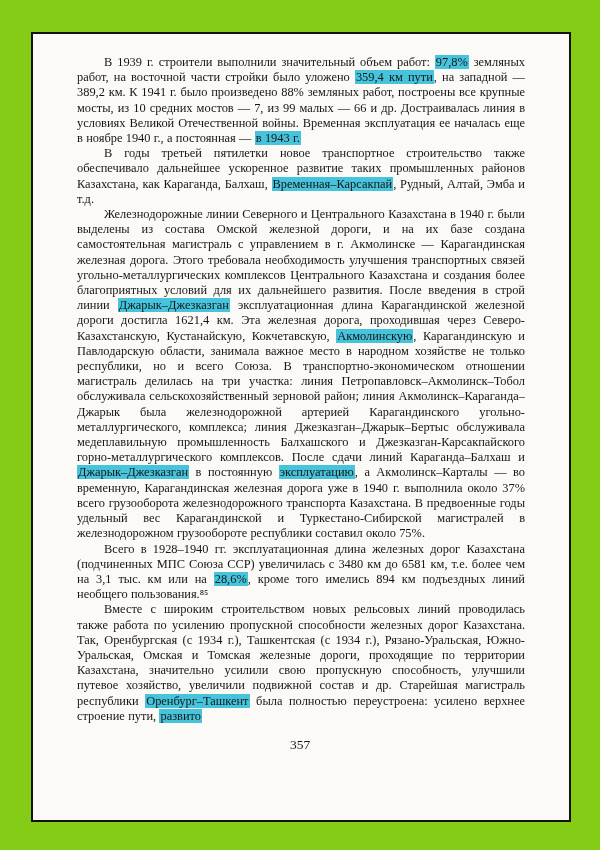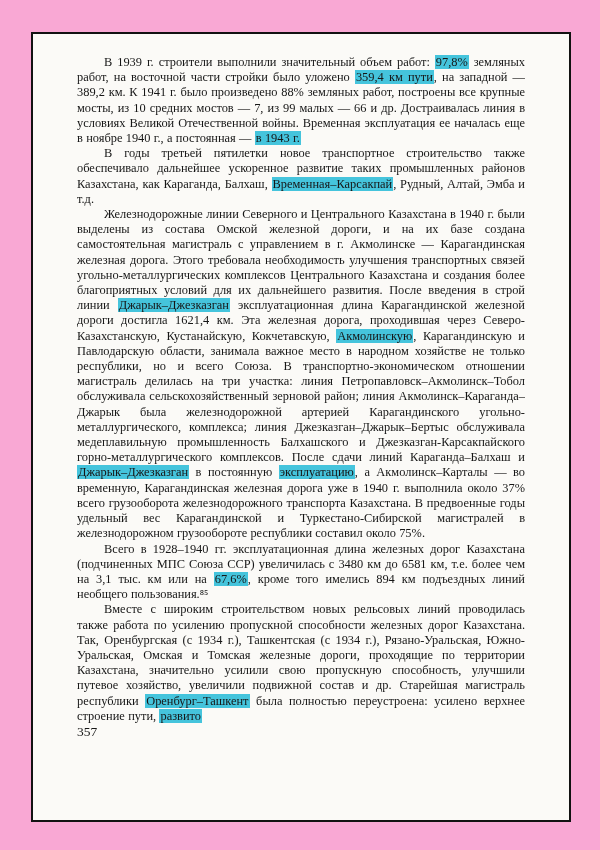--- a/index.html
+++ b/index.html
@@ -6,21 +6,21 @@
     margin: 0;
     padding: 0;
     background: #efeeeb;
     font-family: "Liberation Serif", "DejaVu Serif", serif;
   }
   .page {
     position: relative;
     width: 600px;
     height: 850px;
     margin: 0 auto;
-    background: #f9a8d4;
+    background: #84cc16;
     box-sizing: border-box;
     padding: 32px 29px 28px 31px;
     overflow: hidden;
   }
   .frame {
     width: 100%;
     height: 100%;
     box-sizing: border-box;
     border: 2px solid #121212;
     padding: 21px 44px 8px 44px;
@@ -36,33 +36,34 @@
     color: #161616;
     word-spacing: 0.2px;
   }
   mark.hl {
     background: var(--highlight, #46c8e4);
     color: inherit;
     mix-blend-mode: multiply;
     padding: 0 1px;
   }
   .page-number {
-    text-align: left;
+    margin-top: 13px;
+    text-align: center;
     padding-right: 2px;
     font-size: 13.5px;
     color: #161616;
   }
 </style>
 </head>
 <body>
 
 <div class="page">
   <div class="frame">
     <div class="text-block">
       <p>В 1939 г. строители выполнили значительный объем работ: <mark class="hl">97,8%</mark> земляных работ, на восточной части стройки было уложено <mark class="hl">359,4 км пути</mark>, на западной — 389,2 км. К 1941 г. было произведено 88% земляных работ, построены все крупные мосты, из 10 средних мостов — 7, из 99 малых — 66 и др. Достраивалась линия в условиях Великой Отечественной войны. Временная эксплуатация ее началась еще в ноябре 1940 г., а постоянная — <mark class="hl">в 1943 г.</mark></p>
       <p>В годы третьей пятилетки новое транспортное строительство также обеспечивало дальнейшее ускоренное развитие таких промышленных районов Казахстана, как Караганда, Балхаш, <mark class="hl">Временная–Карсакпай</mark>, Рудный, Алтай, Эмба и т.д.</p>
       <p>Железнодорожные линии Северного и Центрального Казахстана в 1940 г. были выделены из состава Омской железной дороги, и на их базе создана самостоятельная магистраль с управлением в г. Акмолинске — Карагандинская железная дорога. Этого требовала необходимость улучшения транспортных связей угольно-металлургических комплексов Центрального Казахстана и создания более благоприятных условий для их дальнейшего развития. После введения в строй линии <mark class="hl">Джарык–Джезказган</mark> эксплуатационная длина Карагандинской железной дороги достигла 1621,4 км. Эта железная дорога, проходившая через Северо-Казахстанскую, Кустанайскую, Кокчетавскую, <mark class="hl">Акмолинскую</mark>, Карагандинскую и Павлодарскую области, занимала важное место в народном хозяйстве не только республики, но и всего Союза. В транспортно-экономическом отношении магистраль делилась на три участка: линия Петропавловск–Акмолинск–Тобол обслуживала сельскохозяйственный зерновой район; линия Акмолинск–Караганда–Джарык была железнодорожной артерией Карагандинского угольно-металлургического, комплекса; линия Джезказган–Джарык–Бертыс обслуживала медеплавильную промышленность Балхашского и Джезказган-Карсакпайского горно-металлургического комплексов. После сдачи линий Караганда–Балхаш и <mark class="hl">Джарык–Джезказган</mark> в постоянную <mark class="hl">эксплуатацию</mark>, а Акмолинск–Карталы — во временную, Карагандинская железная дорога уже в 1940 г. выполнила около 37% всего грузооборота железнодорожного транспорта Казахстана. В предвоенные годы удельный вес Карагандинской и Туркестано-Сибирской магистралей в железнодорожном грузообороте республики составил около 75%.</p>
-      <p>Всего в 1928–1940 гг. эксплуатационная длина железных дорог Казахстана (подчиненных МПС Союза ССР) увеличилась с 3480 км до 6581 км, т.е. более чем на 3,1 тыс. км или на <mark class="hl">67,6%</mark>, кроме того имелись 894 км подъездных линий необщего пользования.⁸⁵</p>
+      <p>Всего в 1928–1940 гг. эксплуатационная длина железных дорог Казахстана (подчиненных МПС Союза ССР) увеличилась с 3480 км до 6581 км, т.е. более чем на 3,1 тыс. км или на <mark class="hl">28,6%</mark>, кроме того имелись 894 км подъездных линий необщего пользования.⁸⁵</p>
       <p>Вместе с широким строительством новых рельсовых линий проводилась также работа по усилению пропускной способности железных дорог Казахстана. Так, Оренбургская (с 1934 г.), Ташкентская (с 1934 г.), Рязано-Уральская, Южно-Уральская, Омская и Томская железные дороги, проходящие по территории Казахстана, значительно усилили свою пропускную способность, улучшили путевое хозяйство, увеличили подвижной состав и др. Старейшая магистраль республики <mark class="hl">Оренбург–Ташкент</mark> была полностью переустроена: усилено верхнее строение пути, <mark class="hl">развито</mark></p>
       <div class="page-number">357</div>
     </div>
   </div>
 </div>
 
 </body></html>

